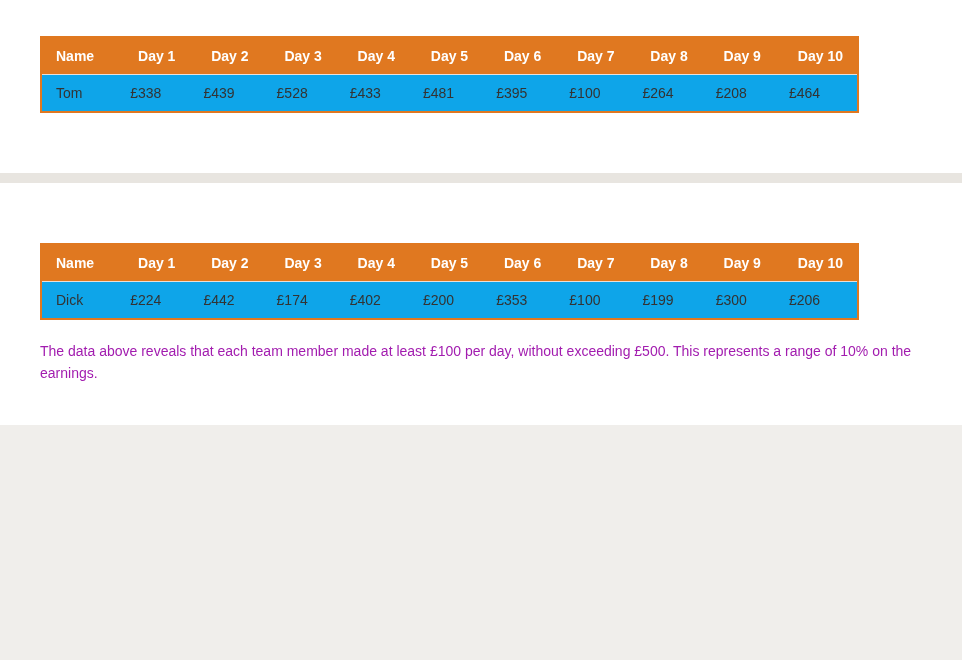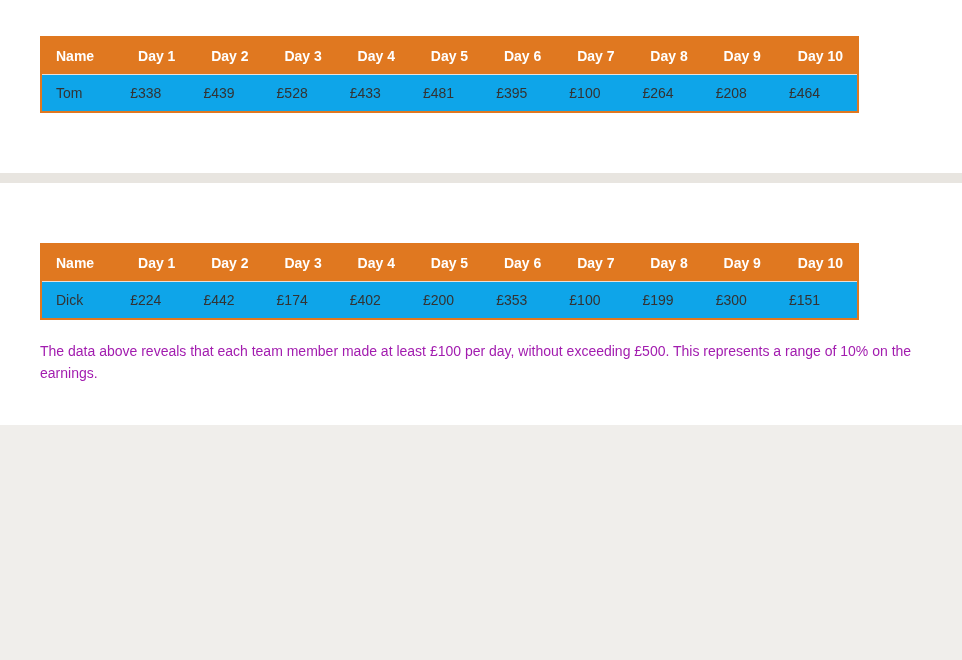--- a/index.html
+++ b/index.html
@@ -148,18 +148,18 @@
           <td>Dick</td>
           <td>£224</td>
           <td>£442</td>
           <td>£174</td>
           <td>£402</td>
           <td>£200</td>
           <td>£353</td>
           <td>£100</td>
           <td>£199</td>
           <td>£300</td>
-          <td>£151</td>
+          <td>£206</td>
         </tr>
       </tbody>
   </table>
   <p class="bottom-text" id="bottom-text">The data above reveals that each team member made at least £100 per day, without exceeding £500. This represents a range of 10% on the earnings.</p>
 </div>
 
 </body></html>

